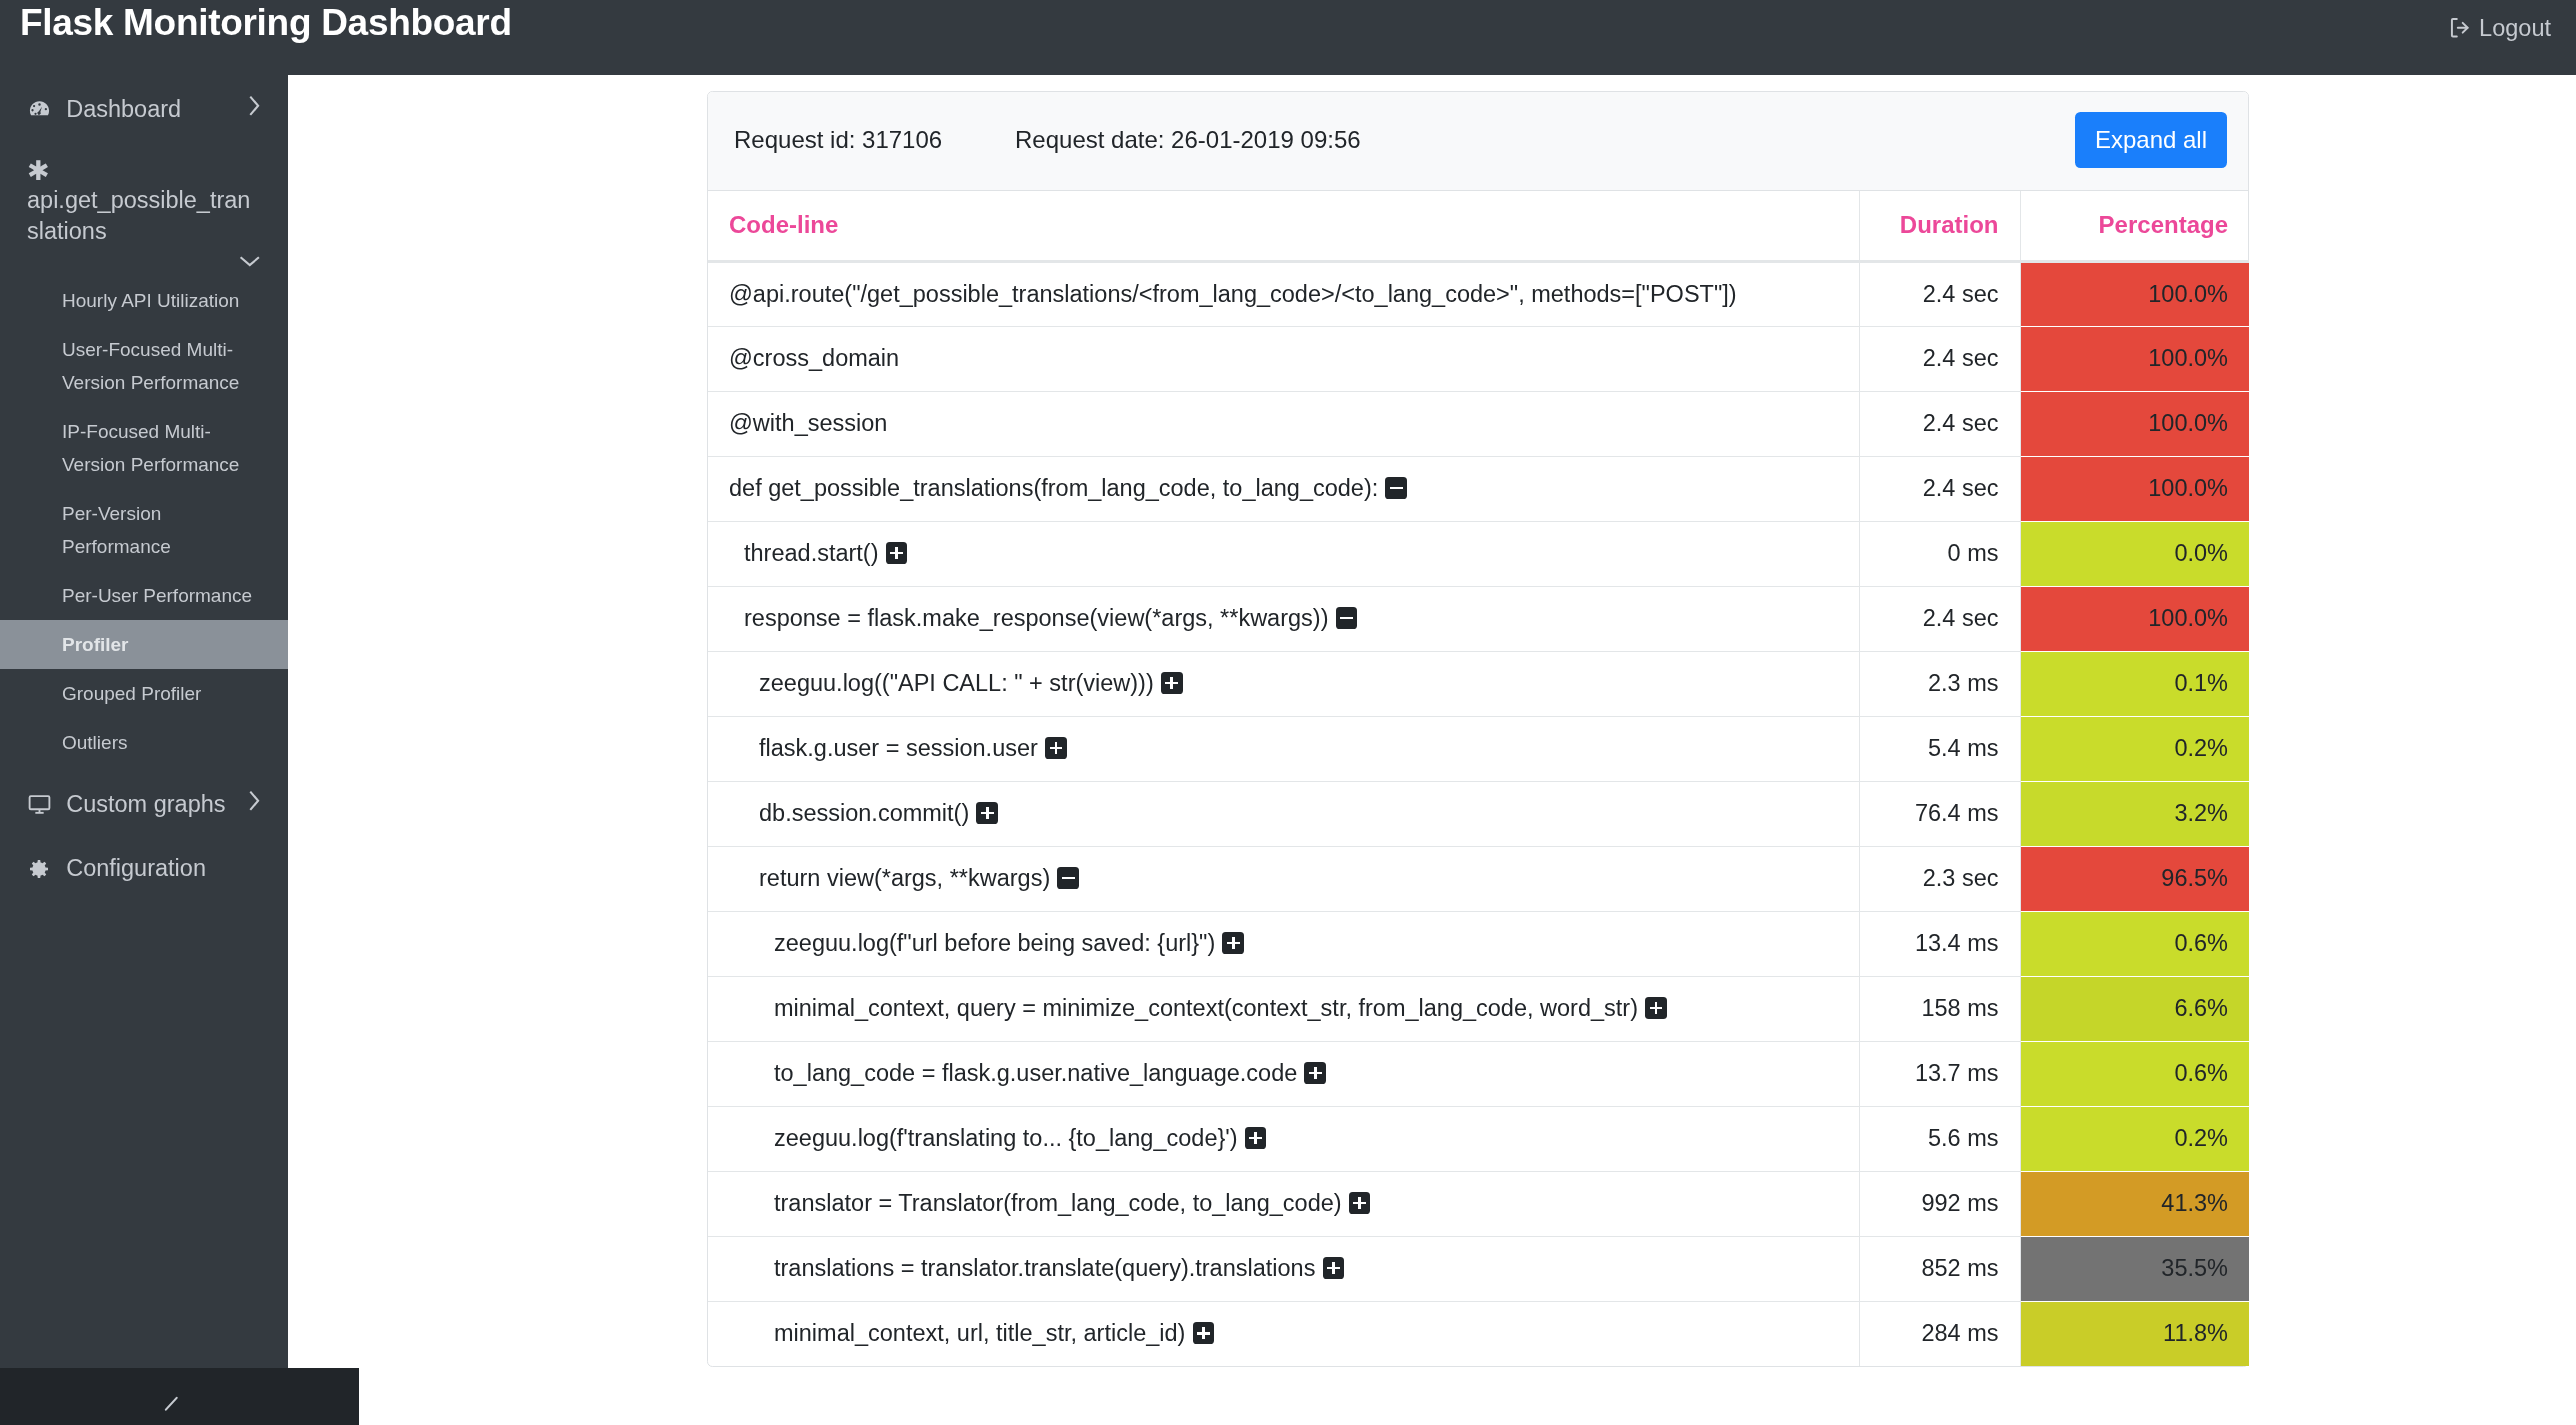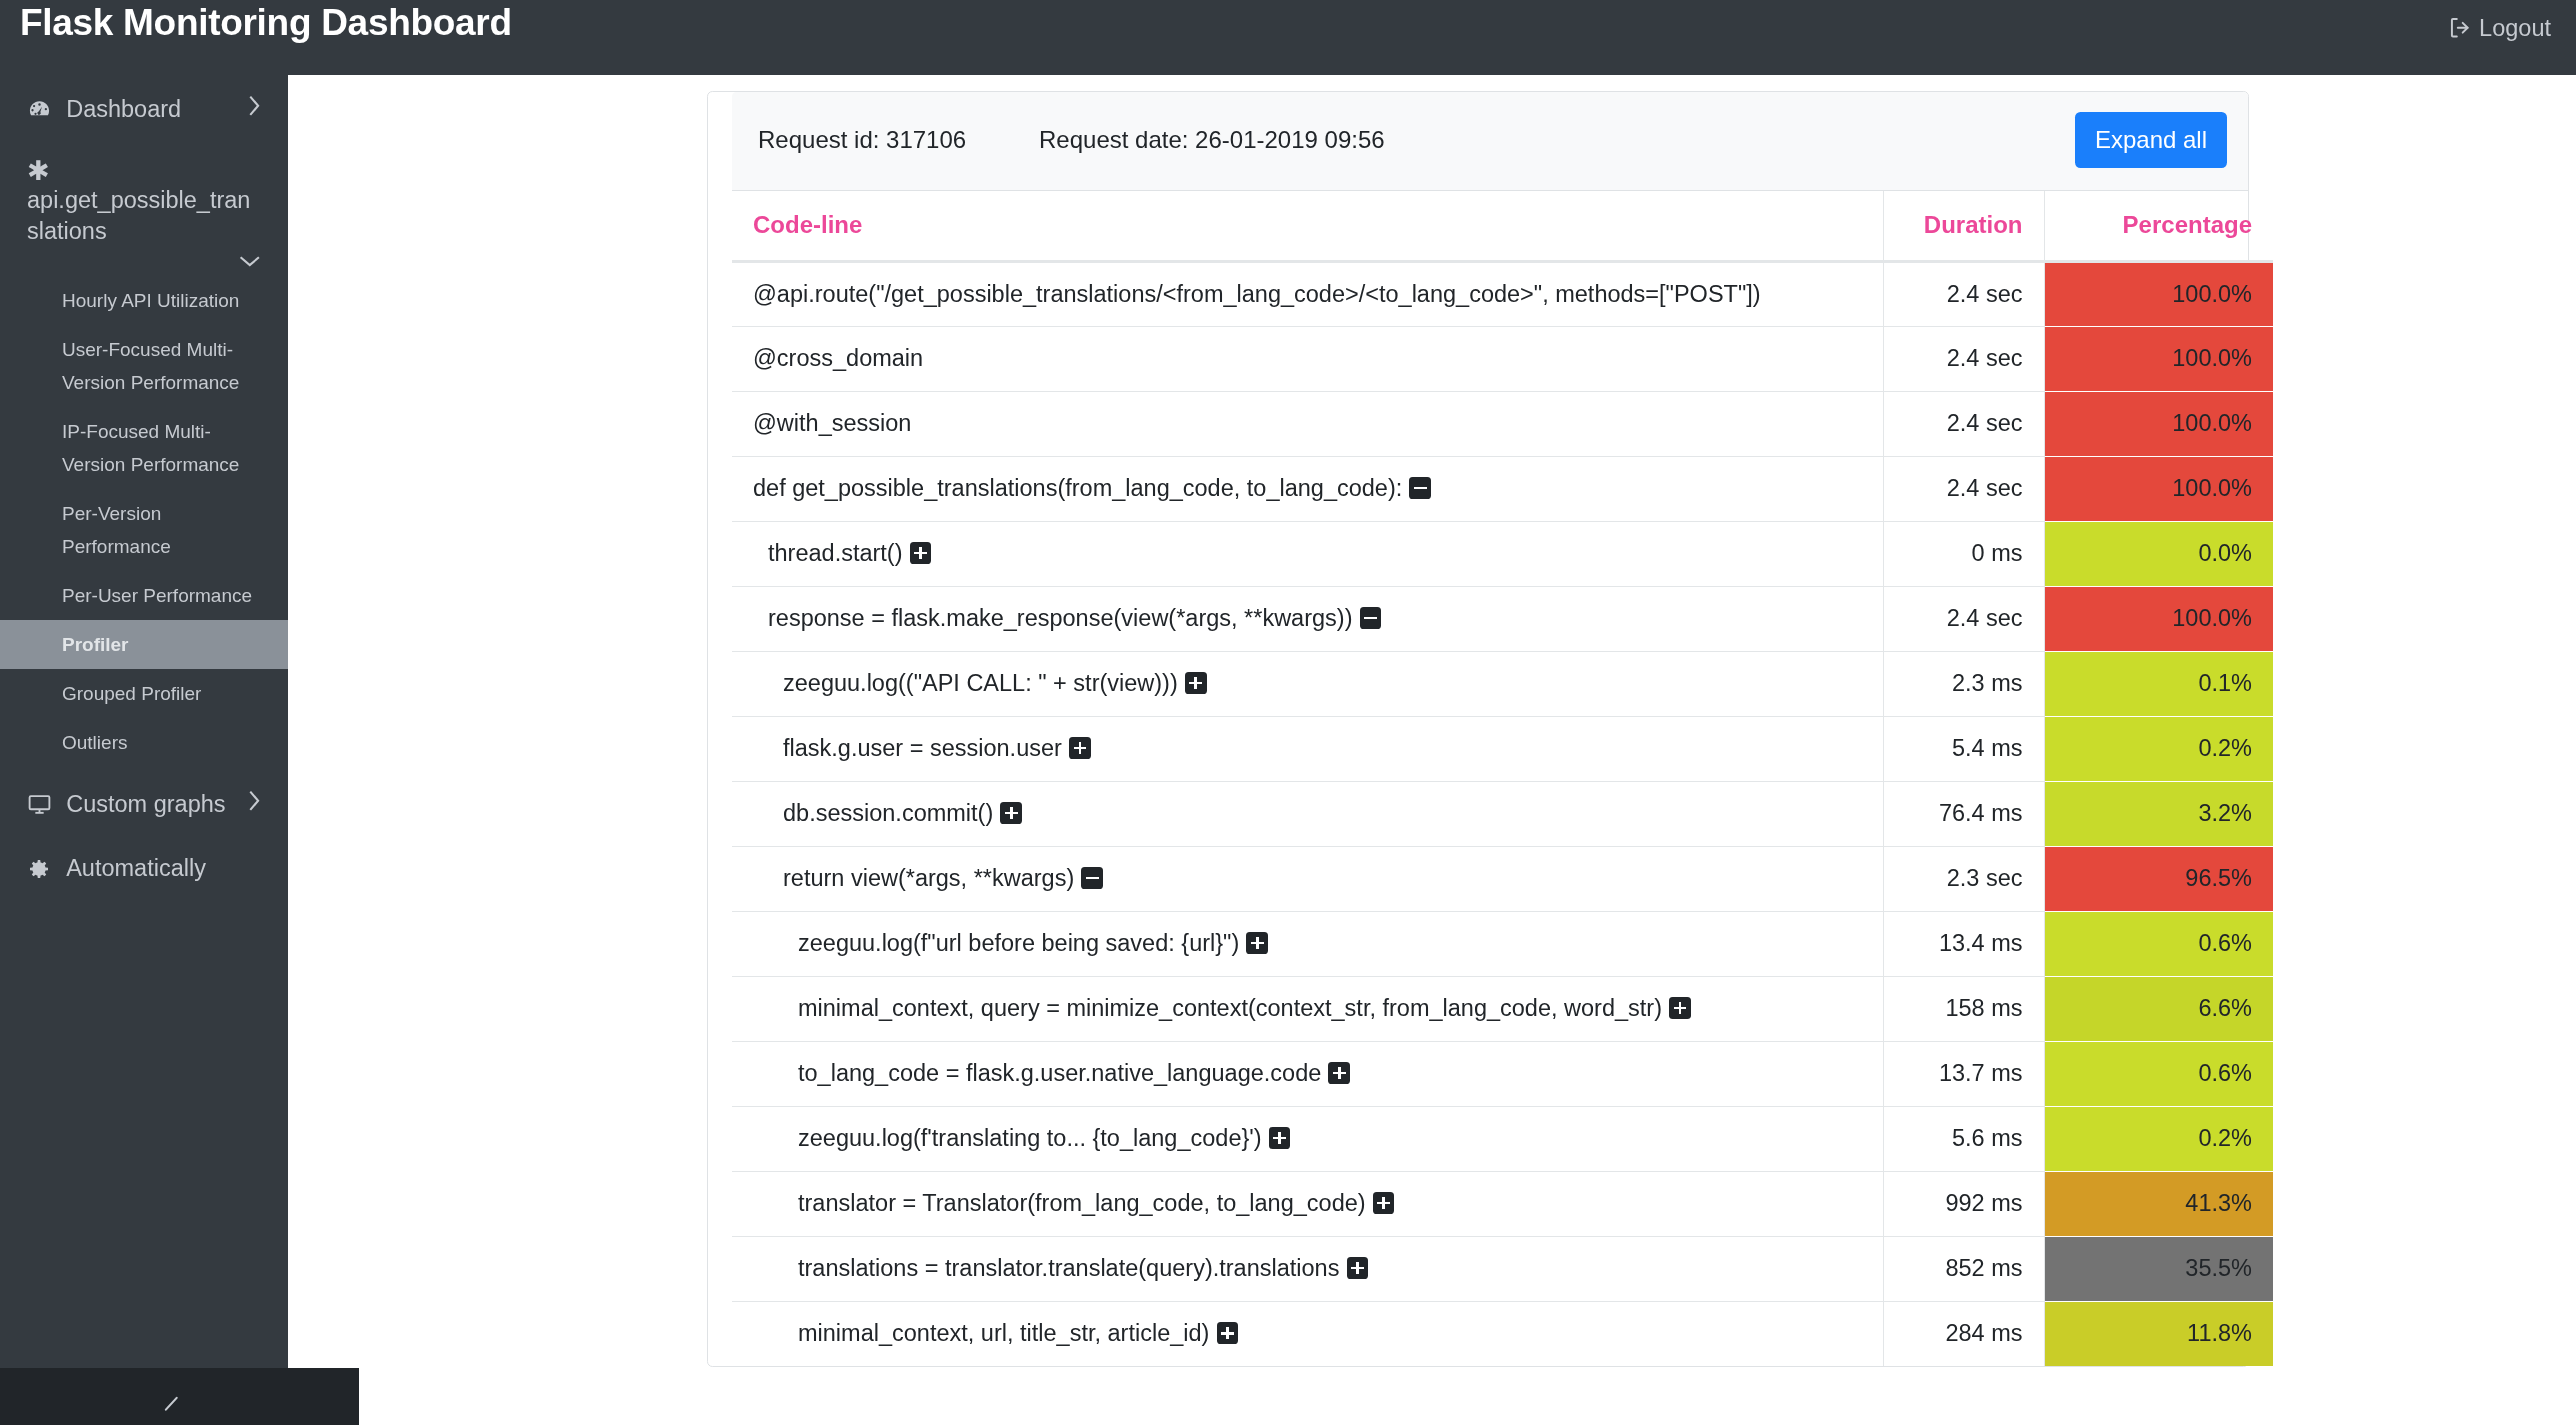--- a/index.html
+++ b/index.html
@@ -108,21 +108,20 @@
     overflow: hidden;
   }
 
   #card {
     position: absolute;
     left: 348px; top: 16px;
     width: 1542px;
     background: #ffffff;
     border: 0.9px solid #dfe2e5;
     border-radius: 5.4px;
-    padding-left: 24px;
   }
 
   #card-head {
     position: relative;
     height: 99px;
     background: #f8f9fa;
     border-bottom: 0.9px solid #dfe2e5;
     border-radius: 4.5px 4.5px 0 0;
   }
   #req-id {
@@ -305,21 +304,21 @@
         </svg>
     </span>
   </div>
 
   <div class="nav-item nav-top" style="margin-top:12.6px;">
     <span class="nv-ico">
       <svg width="24" height="24" viewBox="0 0 24 24" fill="#c6cad0">
         <path d="M12 8.6a3.4 3.4 0 1 0 0 6.8 3.4 3.4 0 0 0 0-6.8zm9 4.6v-2.4l-2.5-.4a6.9 6.9 0 0 0-.8-1.9l1.5-2-1.7-1.7-2 1.5a6.9 6.9 0 0 0-1.9-.8L13.2 3h-2.4l-.4 2.5a6.9 6.9 0 0 0-1.9.8l-2-1.5-1.7 1.7 1.5 2a6.9 6.9 0 0 0-.8 1.9L3 10.8v2.4l2.5.4c.2.7.4 1.3.8 1.9l-1.5 2 1.7 1.7 2-1.5c.6.4 1.2.6 1.9.8l.4 2.5h2.4l.4-2.5c.7-.2 1.3-.4 1.9-.8l2 1.5 1.7-1.7-1.5-2c.4-.6.6-1.2.8-1.9l2.5-.4z"></path>
       </svg>
     </span>
-    <span class="nv-label">Automatically</span>
+    <span class="nv-label">Configuration</span>
   </div>
 </div>
 
 <div id="sidebar-footer">
   <span class="chev">
     <svg width="23.5" height="23.5" viewBox="0 0 24 24" fill="none" stroke="#c6cad0" stroke-width="2.2" stroke-linecap="round">
         <line x1="5" y1="18" x2="16" y2="6"></line>
       </svg>
   </span>
 </div>

